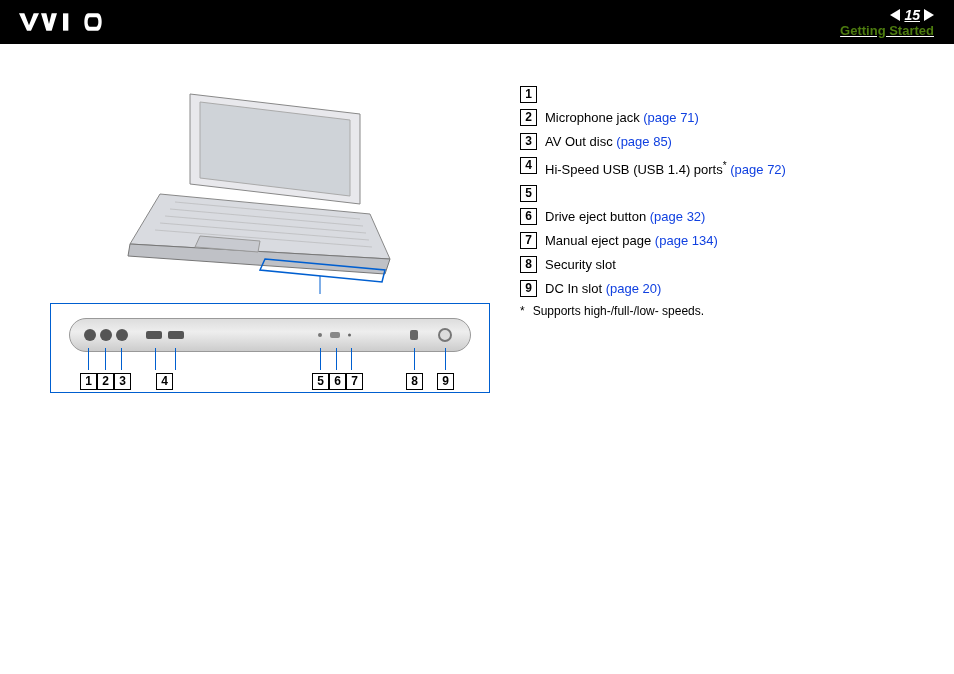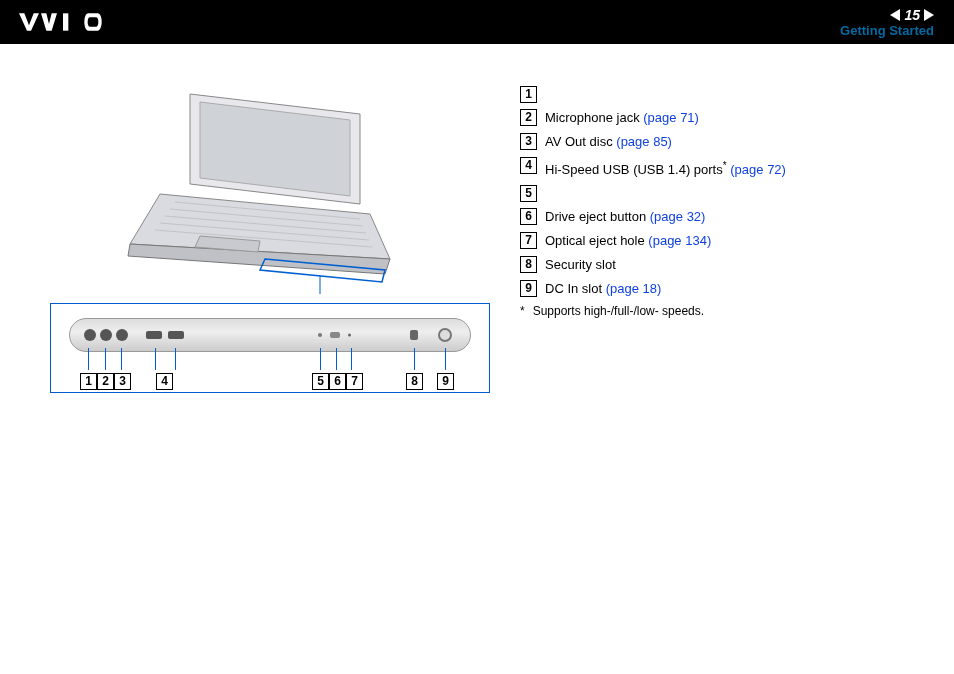--- a/index.html
+++ b/index.html
@@ -1,26 +1,26 @@
 <!DOCTYPE html>
 <html><head>
 <meta charset="utf-8">
 <style>
   * { margin: 0; padding: 0; box-sizing: border-box; }
   html, body { width: 954px; height: 674px; font-family: Arial, Helvetica, sans-serif; background: #fff; color: #000; }
   .header { background: #000; height: 44px; width: 100%; display: flex; align-items: center; justify-content: space-between; padding: 0 20px 0 16px; }
   .logo { display: flex; align-items: center; gap: 0; }
   .logo svg { height: 20px; }
-  .header-right { display: flex; gap: 12px; color: #fff; }
+  .header-right { display: flex; gap: 12px; color: #fff; text-decoration: underline; }
   .page-nav { display: flex; align-items: center; gap: 4px; font-weight: bold; font-style: italic; font-size: 14px; }
   .arrow { width: 0; height: 0; display: inline-block; }
   .arrow-left { border-top: 6px solid transparent; border-bottom: 6px solid transparent; border-right: 10px solid #fff; }
   .arrow-right { border-top: 6px solid transparent; border-bottom: 6px solid transparent; border-left: 10px solid #fff; }
   .header-text { display: flex; flex-direction: column; align-items: flex-end; }
-  .section-name { font-weight: bold; font-size: 13px; color: #0369a1; }
+  .section-name { font-weight: bold; font-size: 13px; color: #4d7c0f; }
   .content { padding: 40px 50px 0 50px; display: flex; gap: 30px; }
   .left-col { width: 440px; }
   .title { font-size: 26px; font-weight: normal; margin-bottom: 22px; }
   .figure { width: 440px; }
   .laptop-img { width: 300px; height: 210px; margin: 0 auto 10px auto; position: relative; }
   .side-view { width: 440px; height: 90px; border: 1px solid #005fd0; background: #fff; position: relative; margin-top: -1px; }
   .side-panel { position: absolute; top: 14px; left: 18px; right: 18px; height: 34px; background: linear-gradient(#ddd, #eee 40%, #ccc); border-radius: 17px; border: 1px solid #999; }
   .port { position: absolute; top: 50%; transform: translateY(-50%); background: #555; border-radius: 2px; }
   .port-round { border-radius: 50%; }
   .leader { position: absolute; background: #005fd0; width: 1px; bottom: 22px; }
@@ -144,28 +144,28 @@
     </div>
     <div class="item">
       <div class="num-box-inline">5</div>
     </div>
     <div class="item">
       <div class="num-box-inline">6</div>
       <div><span>Drive eject button </span><span class="page-link">(page 32)</span></div>
     </div>
     <div class="item">
       <div class="num-box-inline">7</div>
-      <div><span>Optical eject hole </span><span class="page-link">(page 134)</span></div>
+      <div><span>Manual eject page </span><span class="page-link">(page 134)</span></div>
     </div>
     <div class="item">
       <div class="num-box-inline">8</div>
       <div><span>Security slot</span></div>
     </div>
     <div class="item">
       <div class="num-box-inline">9</div>
-      <div><span>DC In slot </span><span class="page-link">(page 18)</span></div>
+      <div><span>DC In slot </span><span class="page-link">(page 20)</span></div>
     </div>
     <div class="footnote">
       <span>*</span>
       <span>Supports high-/full-/low- speeds.</span>
     </div>
   </div>
 </div>
 
 </body></html>

